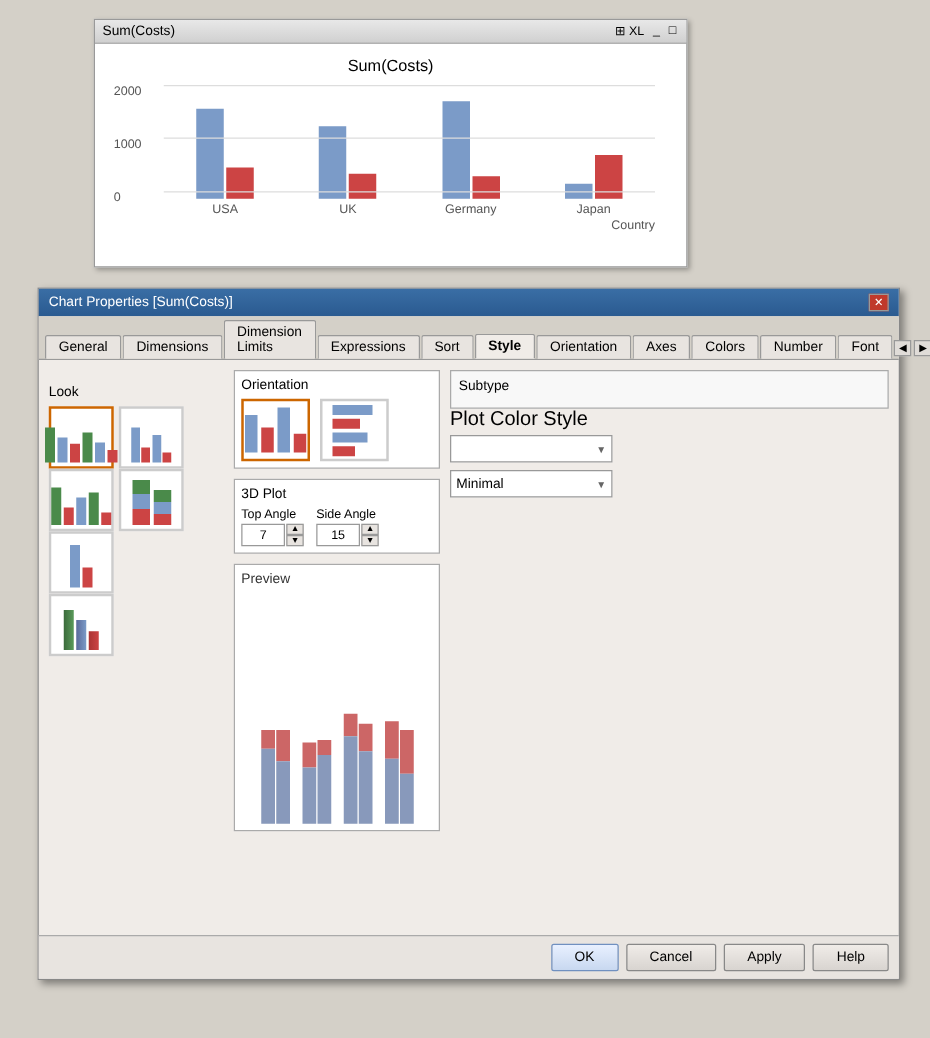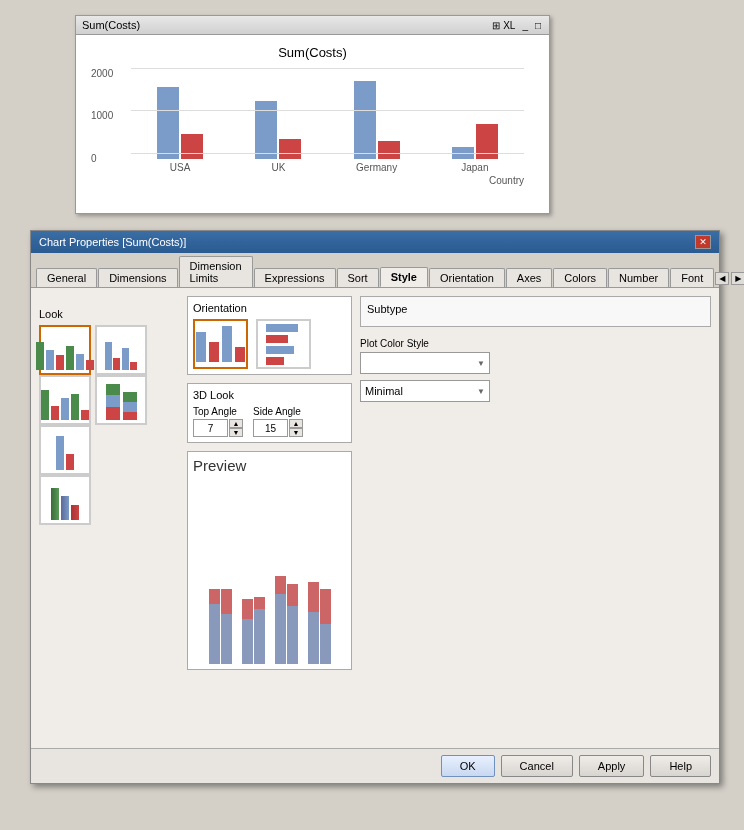--- a/index.html
+++ b/index.html
@@ -268,42 +268,42 @@
       cursor: pointer;
       line-height: 1;
     }
 
     .preview-section {
       border: 1px solid #aaa;
       background: #fff;
       padding: 5px;
     }
     .preview-title {
-      font-size: 15px;
+      font-size: 11px;
       margin-bottom: 5px;
       color: #333;
     }
     .preview-chart {
       height: 185px;
       display: flex;
       align-items: flex-end;
       justify-content: center;
       gap: 3px;
       padding: 5px 5px 0;
     }
 
     
     .right-panel {
       flex: 1;
     }
     .subtype-section {
       border: 1px solid #aaa;
       background: #f8f8f8;
       padding: 6px;
-      margin-bottom: 11px;
+      margin-bottom: 0;
     }
     .subtype-title {
       font-size: 11px;
       margin-bottom: 5px;
     }
     .radio-group {
       display: flex;
       flex-direction: column;
       gap: 4px;
     }
@@ -315,21 +315,21 @@
       cursor: pointer;
     }
     .radio-item input[type="radio"] {
       cursor: pointer;
     }
 
     .plot-section {
       margin-bottom: 6px;
     }
     .plot-label {
-      font-size: 10px;
+      font-size: 16px;
       margin-bottom: 3px;
     }
     .dropdown-select {
       width: 130px;
       height: 22px;
       border: 1px solid #999;
       background: #fff;
       display: flex;
       align-items: center;
       justify-content: space-between;
@@ -552,21 +552,21 @@
               <div class="ob-h mb-blue" style="width:32px;"></div>
               <div class="ob-h mb-red" style="width:22px;"></div>
               <div class="ob-h mb-blue" style="width:28px;"></div>
               <div class="ob-h mb-red" style="width:18px;"></div>
             </div>
           </div>
         </div>
       </div>
 
       <div class="view-3d-section">
-        <div class="section-title">3D Look</div>
+        <div class="section-title">3D Plot</div>
         <div class="view-3d-row">
           <div class="angle-group">
             <label>Top Angle</label>
             <div class="spinner-input">
               <input type="text" value="7" style="">
               <div class="spinner-btns">
                 <button>▲</button>
                 <button>▼</button>
               </div>
             </div>

